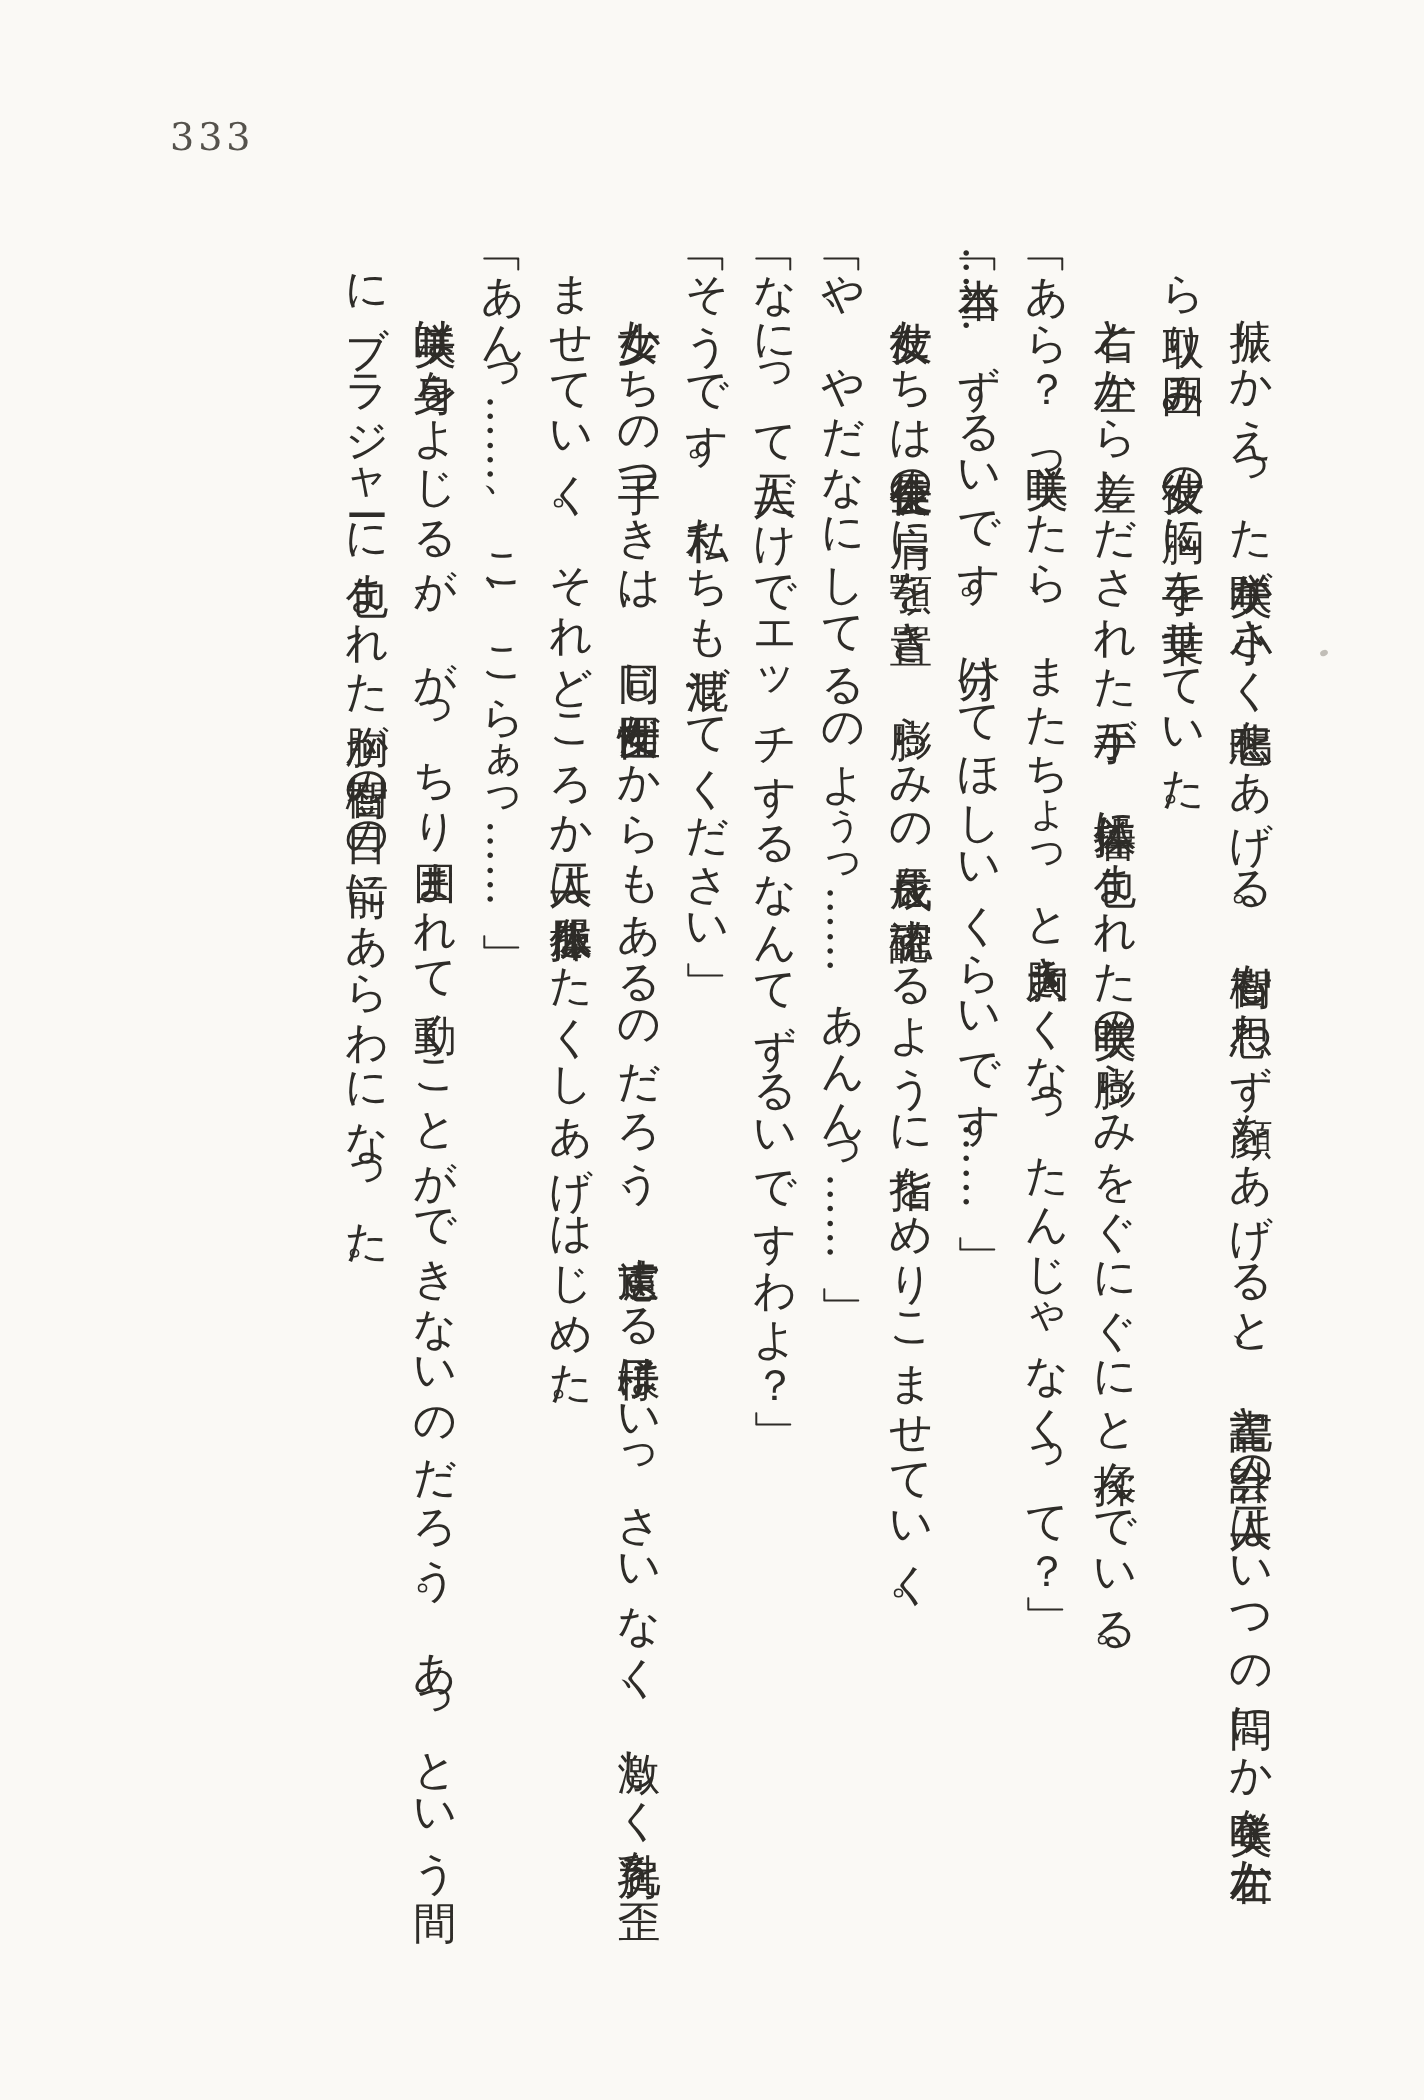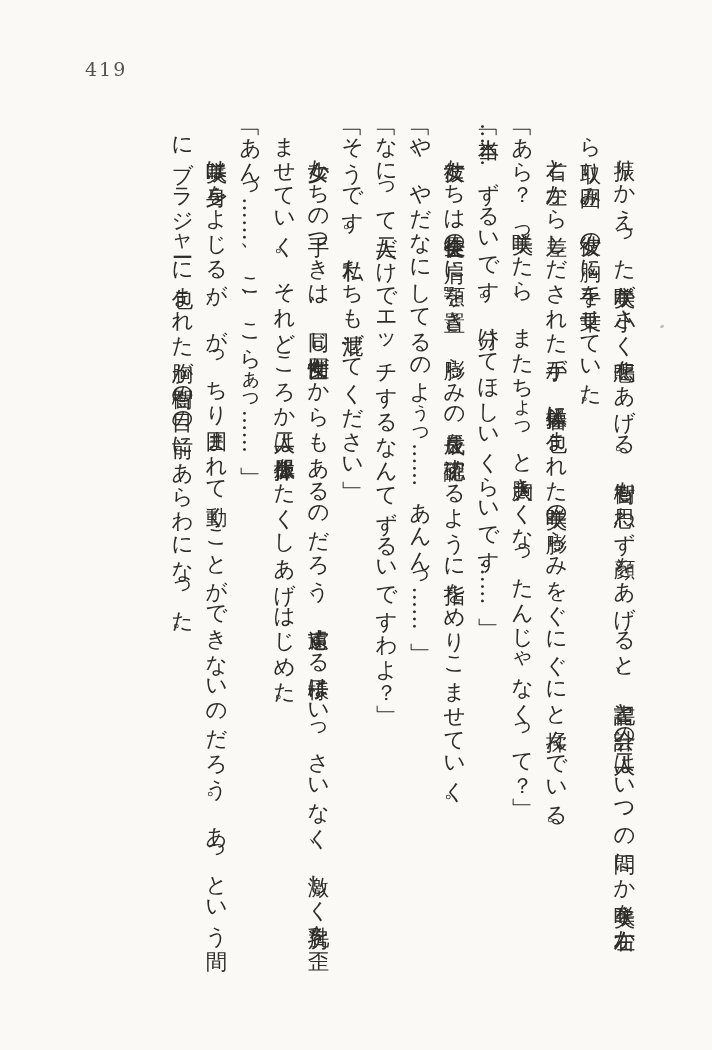--- a/index.html
+++ b/index.html
@@ -47,21 +47,21 @@
     background: #b3afa7;
     border-radius: 50%;
     transform: rotate(-25deg);
     opacity: 0.8;
   }
 </style>
 </head>
 <body>
 
 <div class="page" style="background: rgb(250, 249, 245);">
-  <div class="page-number">419</div>
+  <div class="page-number">333</div>
 
   <div class="text-block" id="text-block" style="color: rgb(46, 44, 40);">
       <p class="narrative">振りかえった美咲が小さく悲鳴をあげる。智樹も思わず顔をあげると、書記と会計の二人はいつの間にか美咲を左右から取り囲み、彼女の胸に手を乗せていた。</p>
       <p class="narrative">右と左から差しだされた手が、体操着に包まれた美咲の膨らみをぐにぐにと揉んでいる。</p>
       <p class="dialogue">「あら？　美咲ったら、またちょっと胸大きくなったんじゃなくって？」</p>
       <p class="dialogue">「本当……ずるいです。分けてほしいくらいです……」</p>
       <p class="narrative">彼女たちは生徒会長の肩に顎を置き、膨らみの成長を確認するように指をめりこませていく。</p>
       <p class="dialogue">「や、やだなにしてるのよぅっ……あんんっ……」</p>
       <p class="dialogue">「なにって二人だけでエッチするなんてずるいですわよ？」</p>
       <p class="dialogue">「そうです。私たちも混ぜてください」</p>

